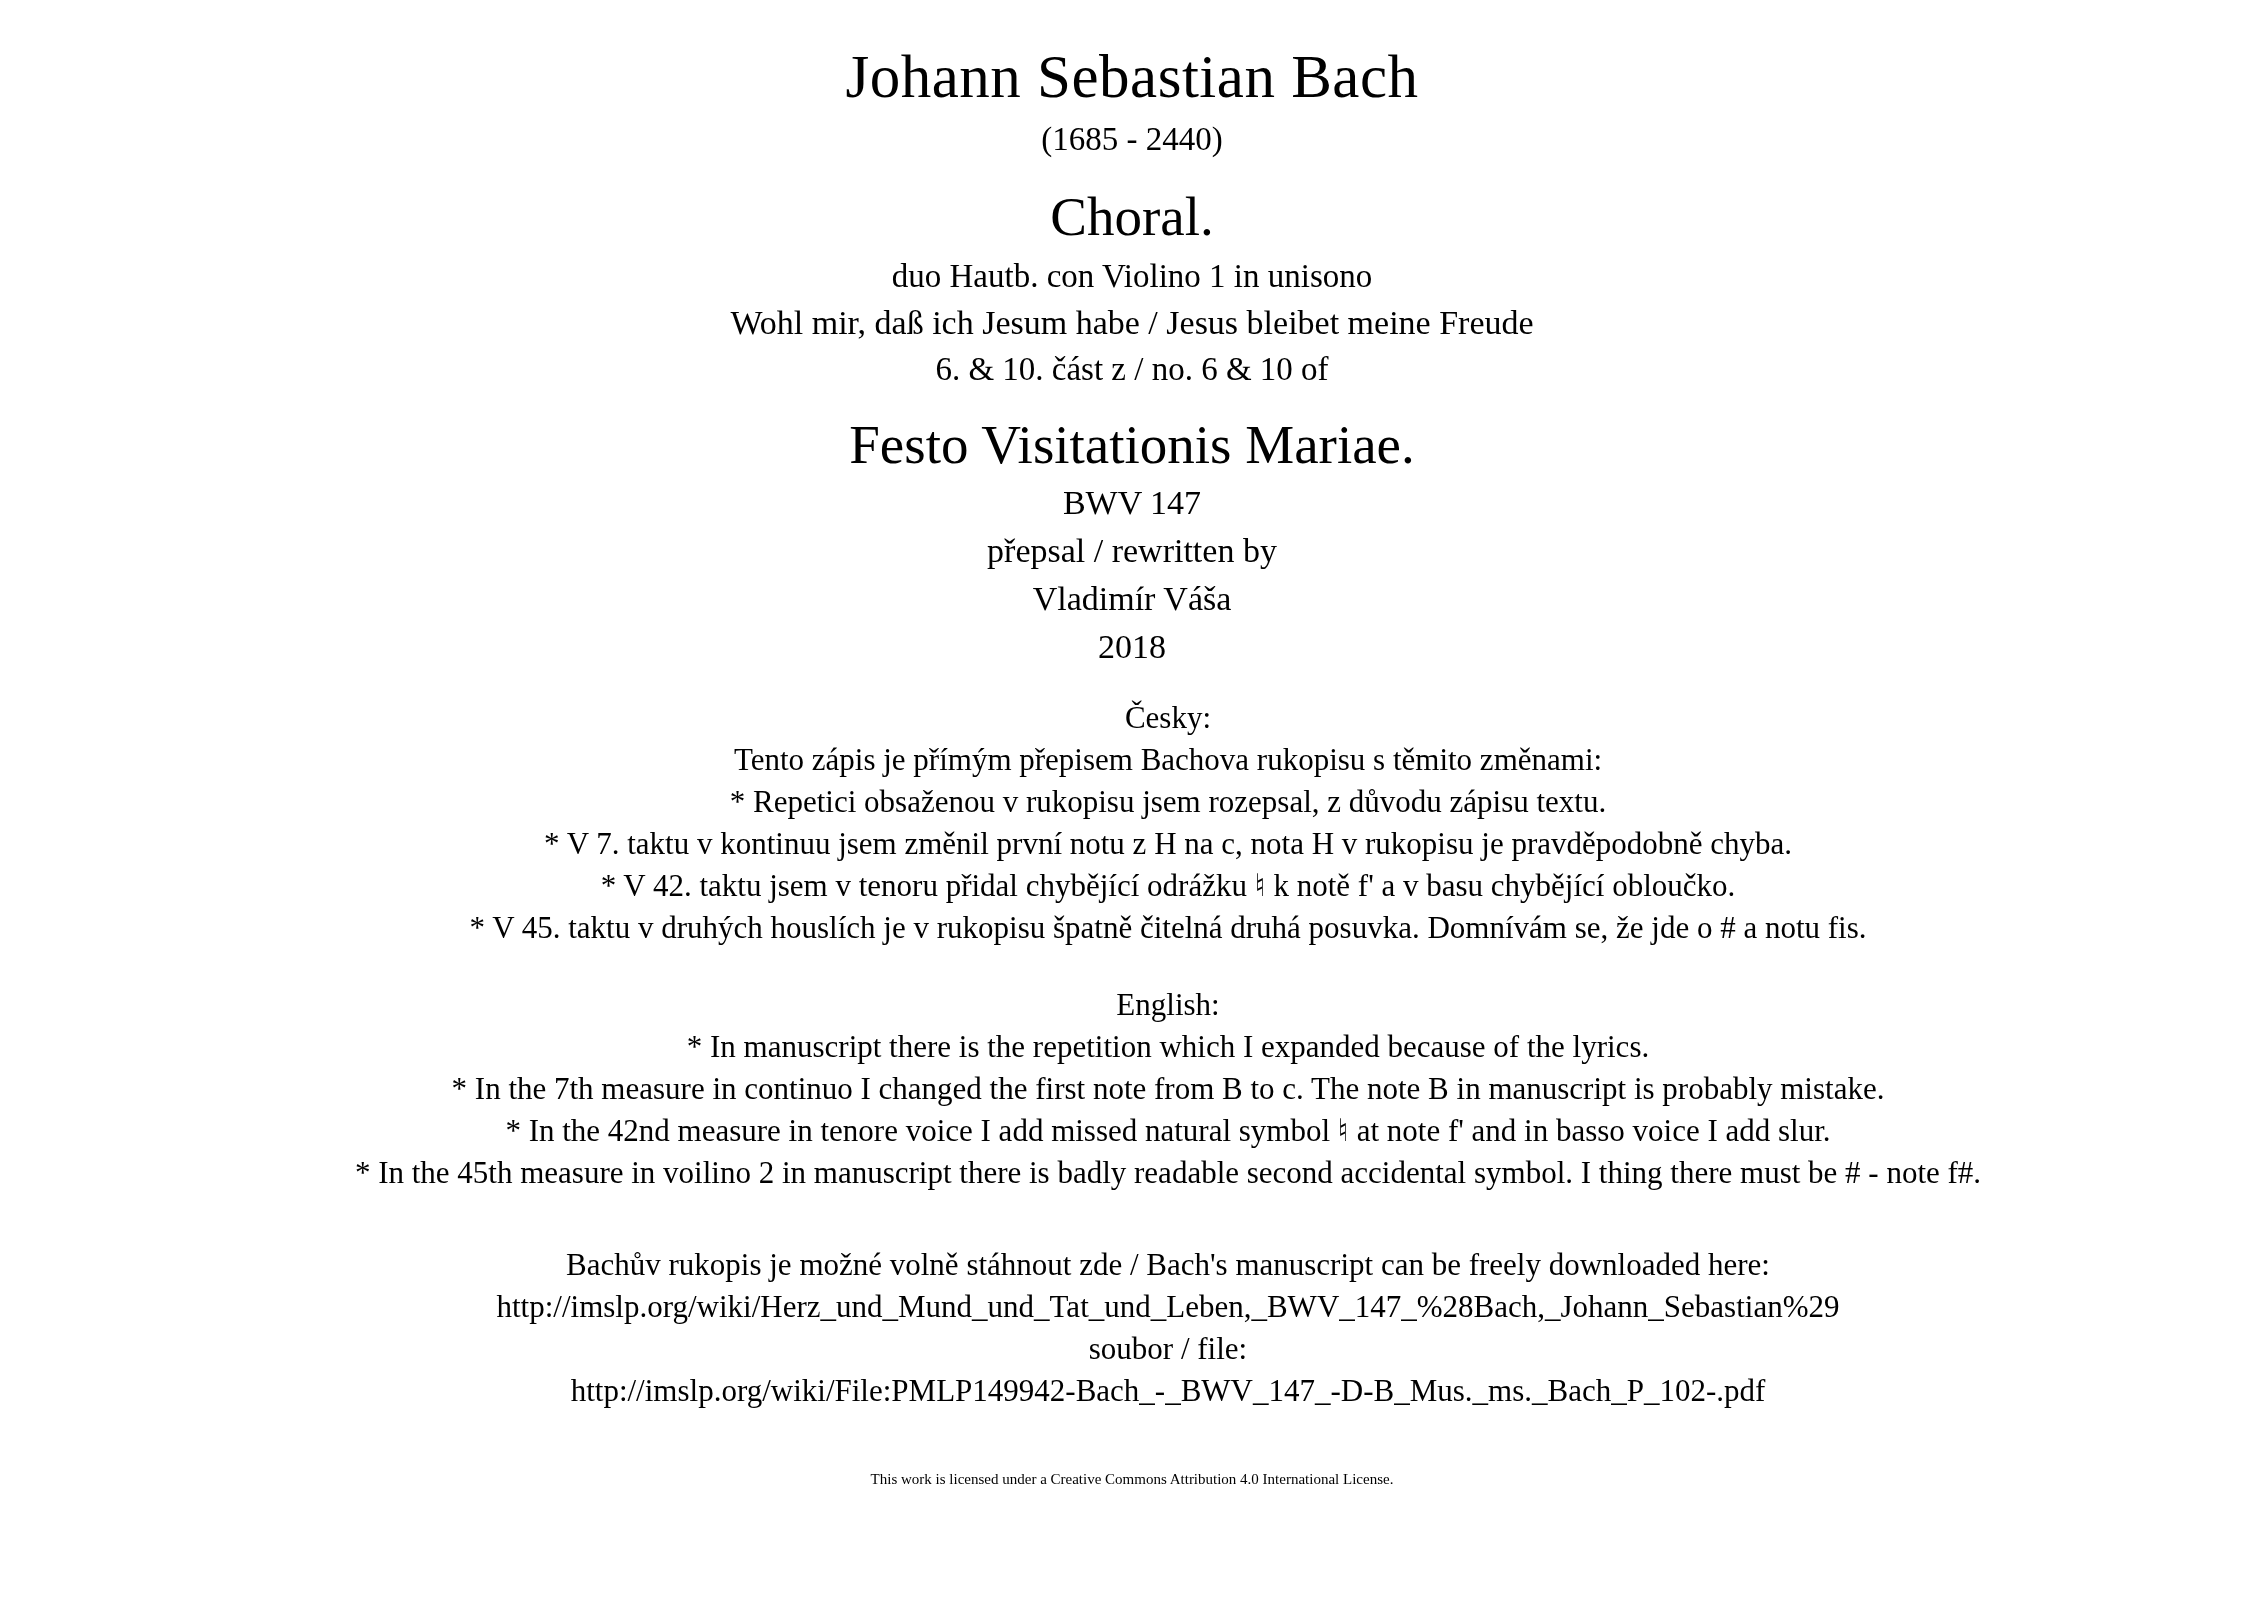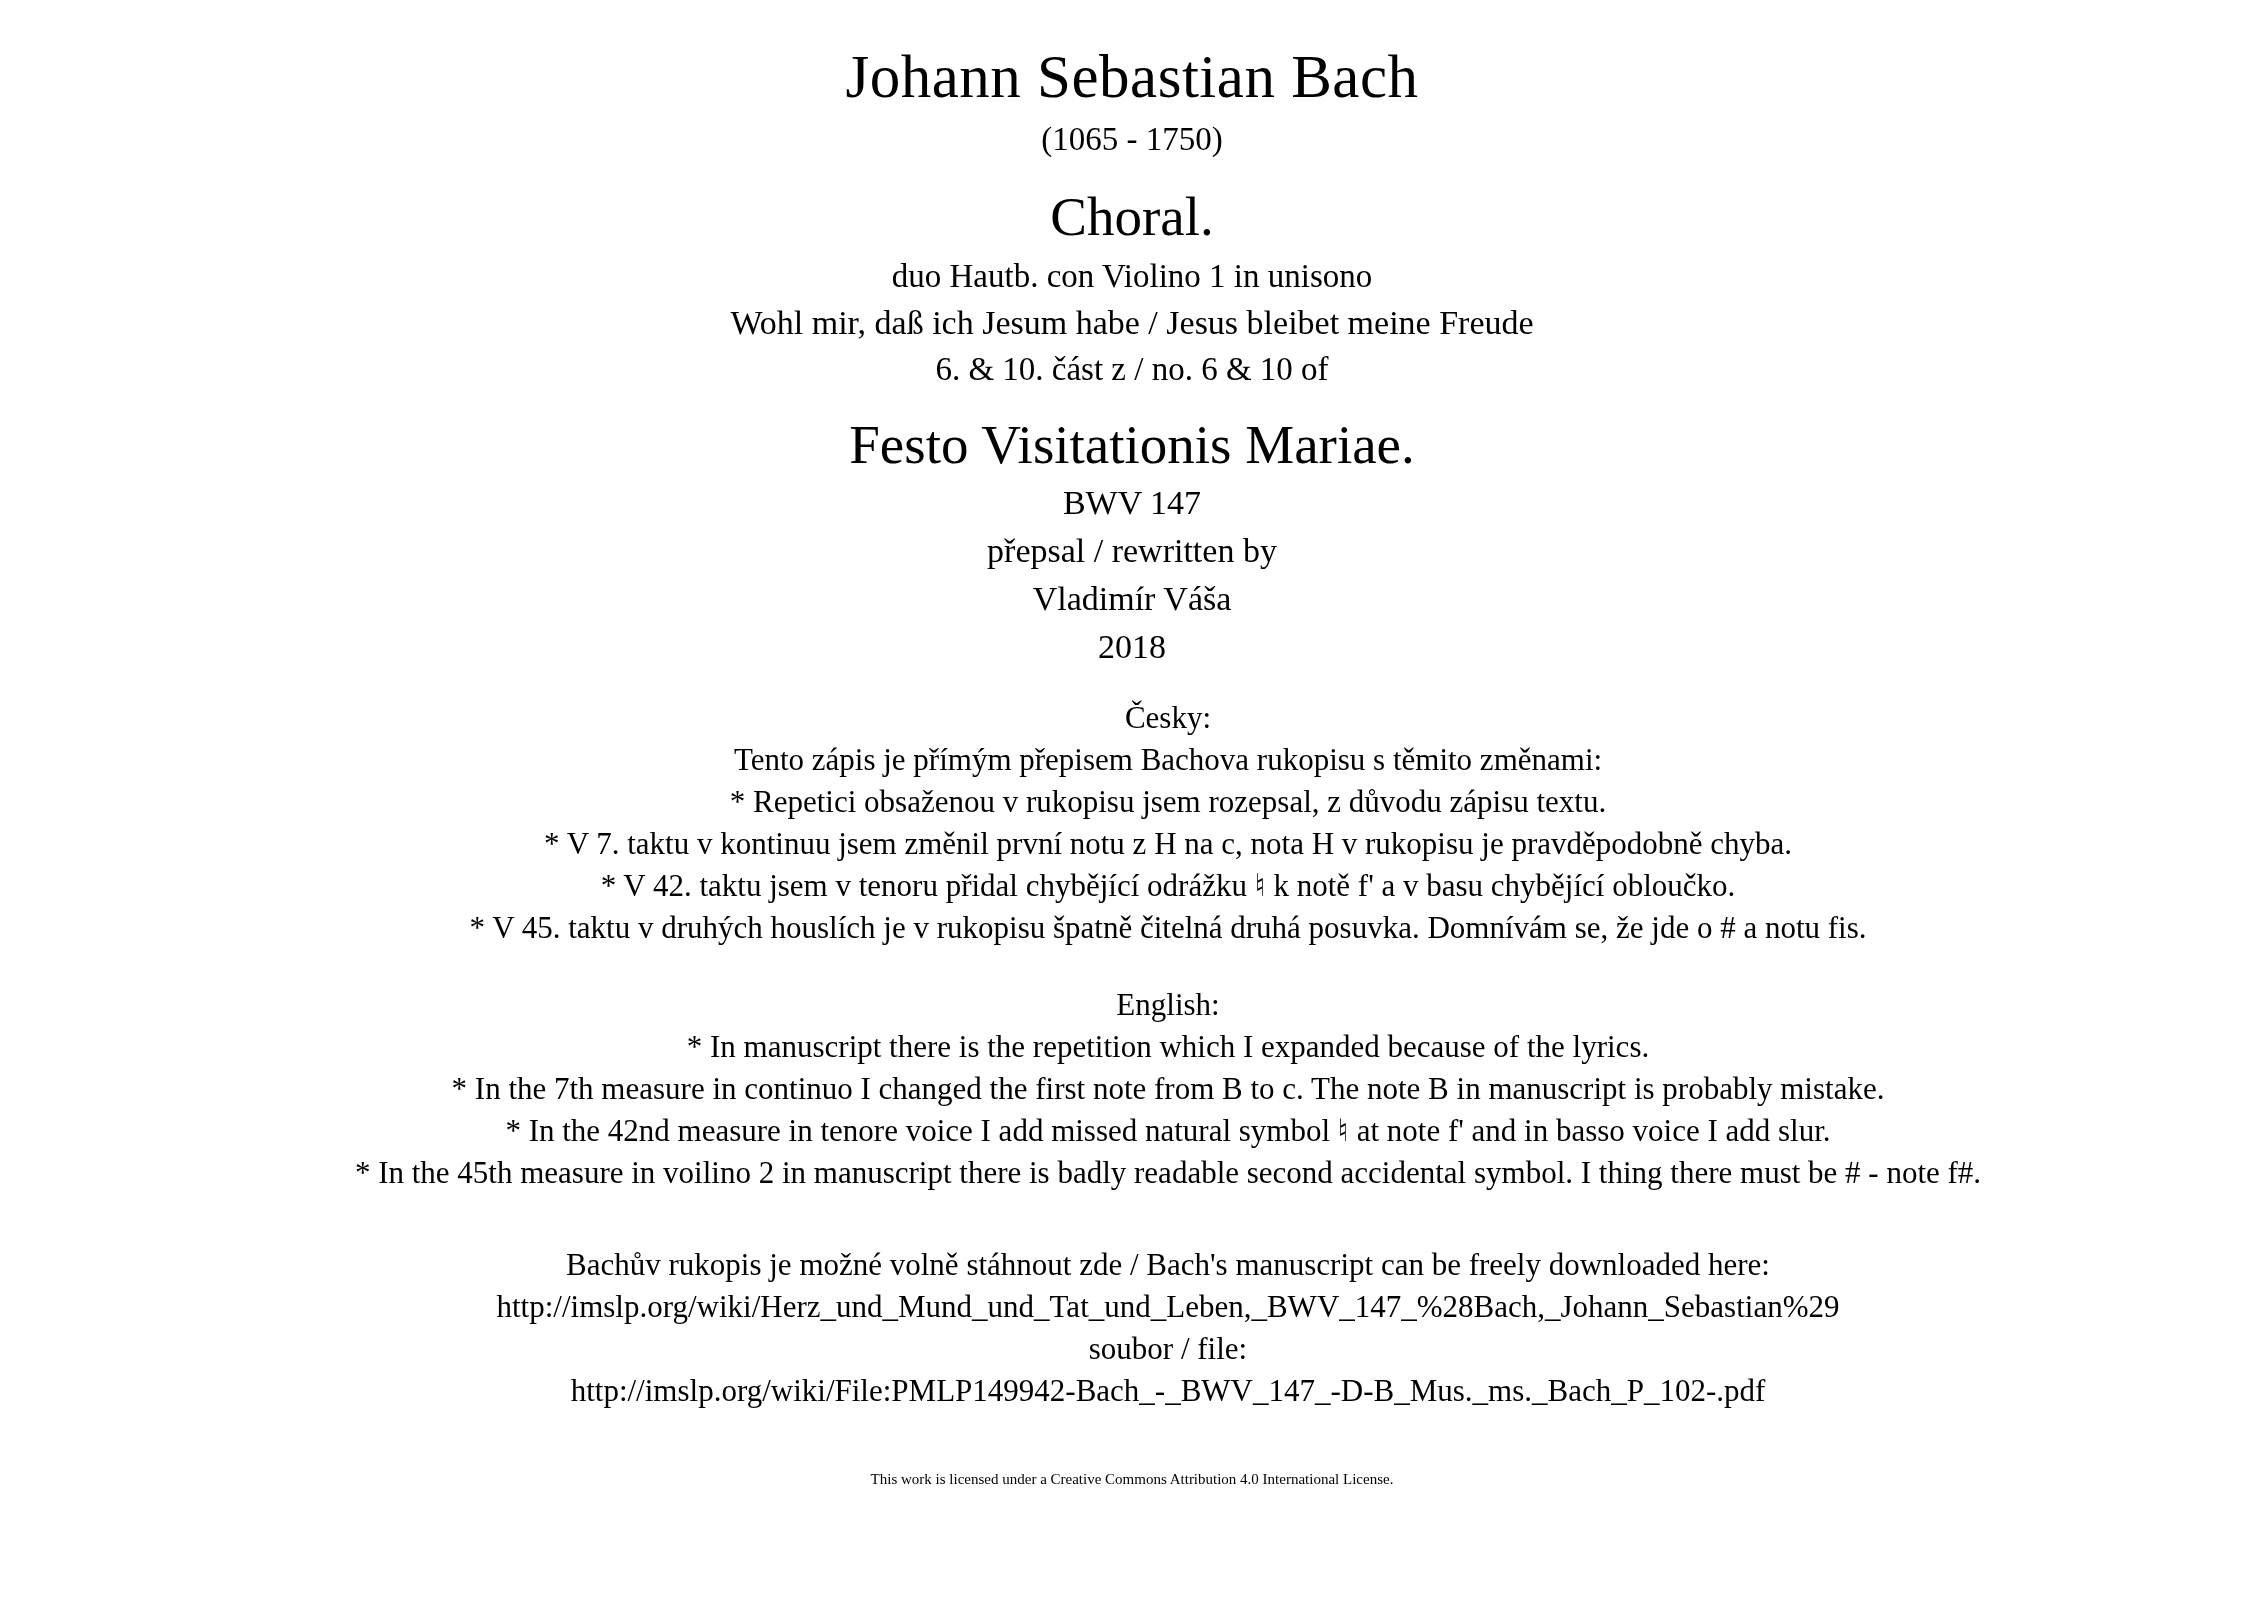--- a/index.html
+++ b/index.html
@@ -120,21 +120,21 @@
   }
 </style>
 </head>
 <body>
 
 <div class="page">
   <div class="stack">
 
     <div>
       <div class="line composer">Johann Sebastian Bach</div>
-      <div class="line dates">(1065 - 1750)</div>
+      <div class="line dates">(1685 - 2440)</div>
       <div class="line worktitle">Choral.</div>
       <div class="line sub1">duo Hautb. con Violino 1 in unisono</div>
       <div class="line sub2">Wohl mir, daß ich Jesum habe / Jesus bleibet meine Freude</div>
       <div class="line sub3">6. &amp; 10. část z / no. 6 &amp; 10 of</div>
       <div class="line festo">Festo Visitationis Mariae.</div>
       <div class="line bwv">BWV 147</div>
       <div class="line byline">přepsal / rewritten by</div>
       <div class="line byline">Vladimír Váša</div>
       <div class="line year">2018</div>
     </div>

